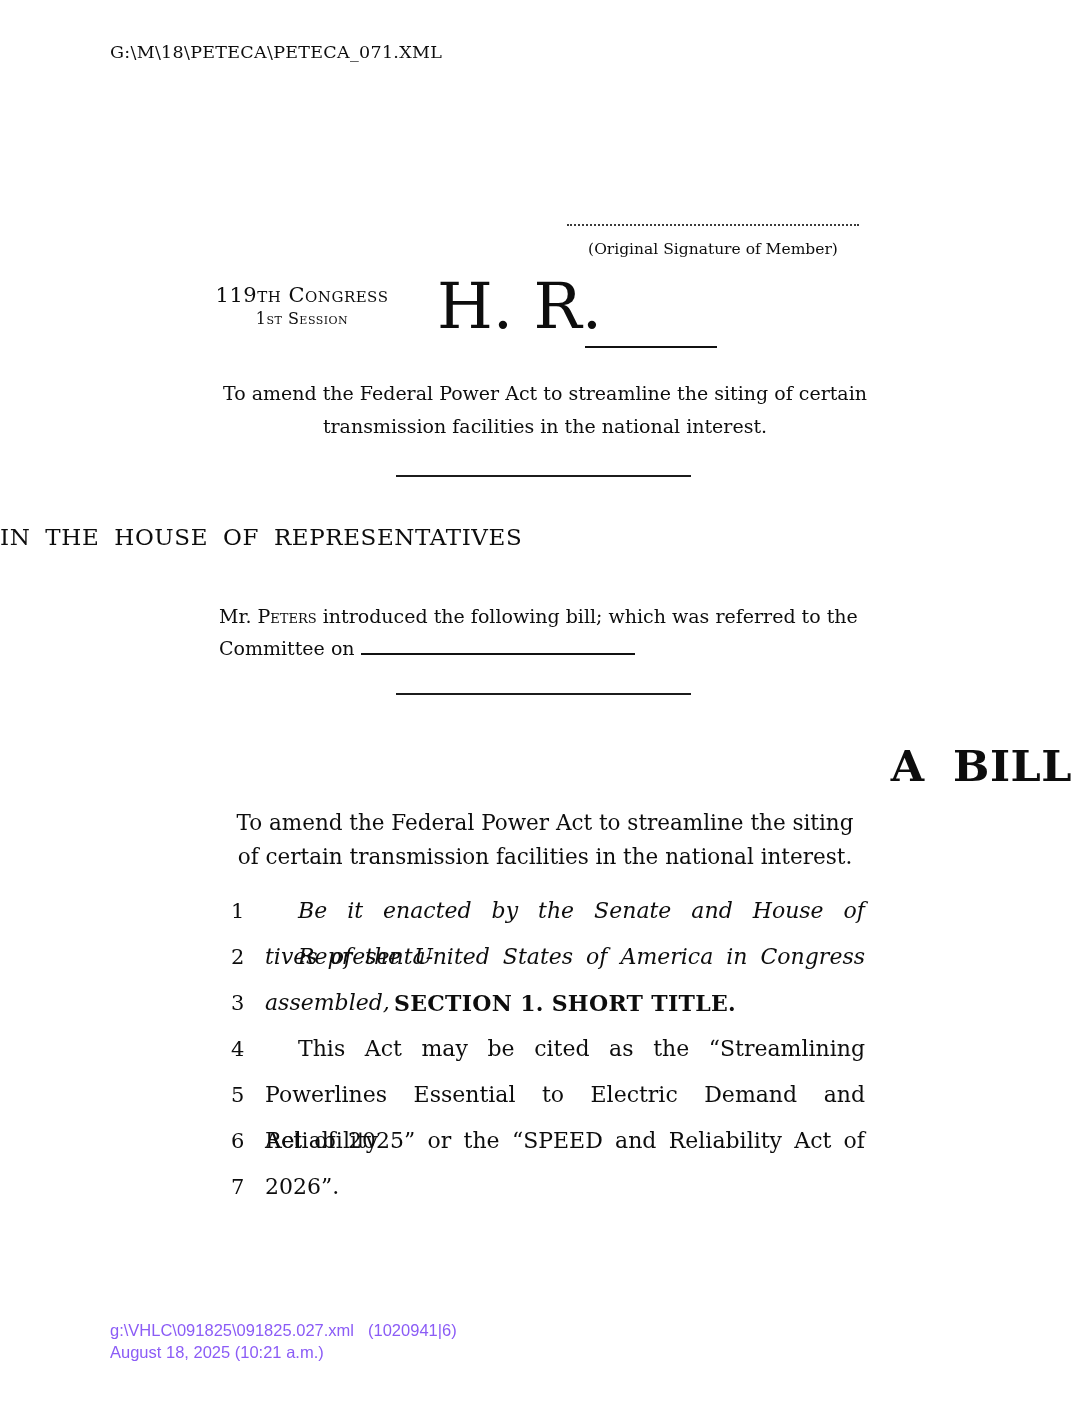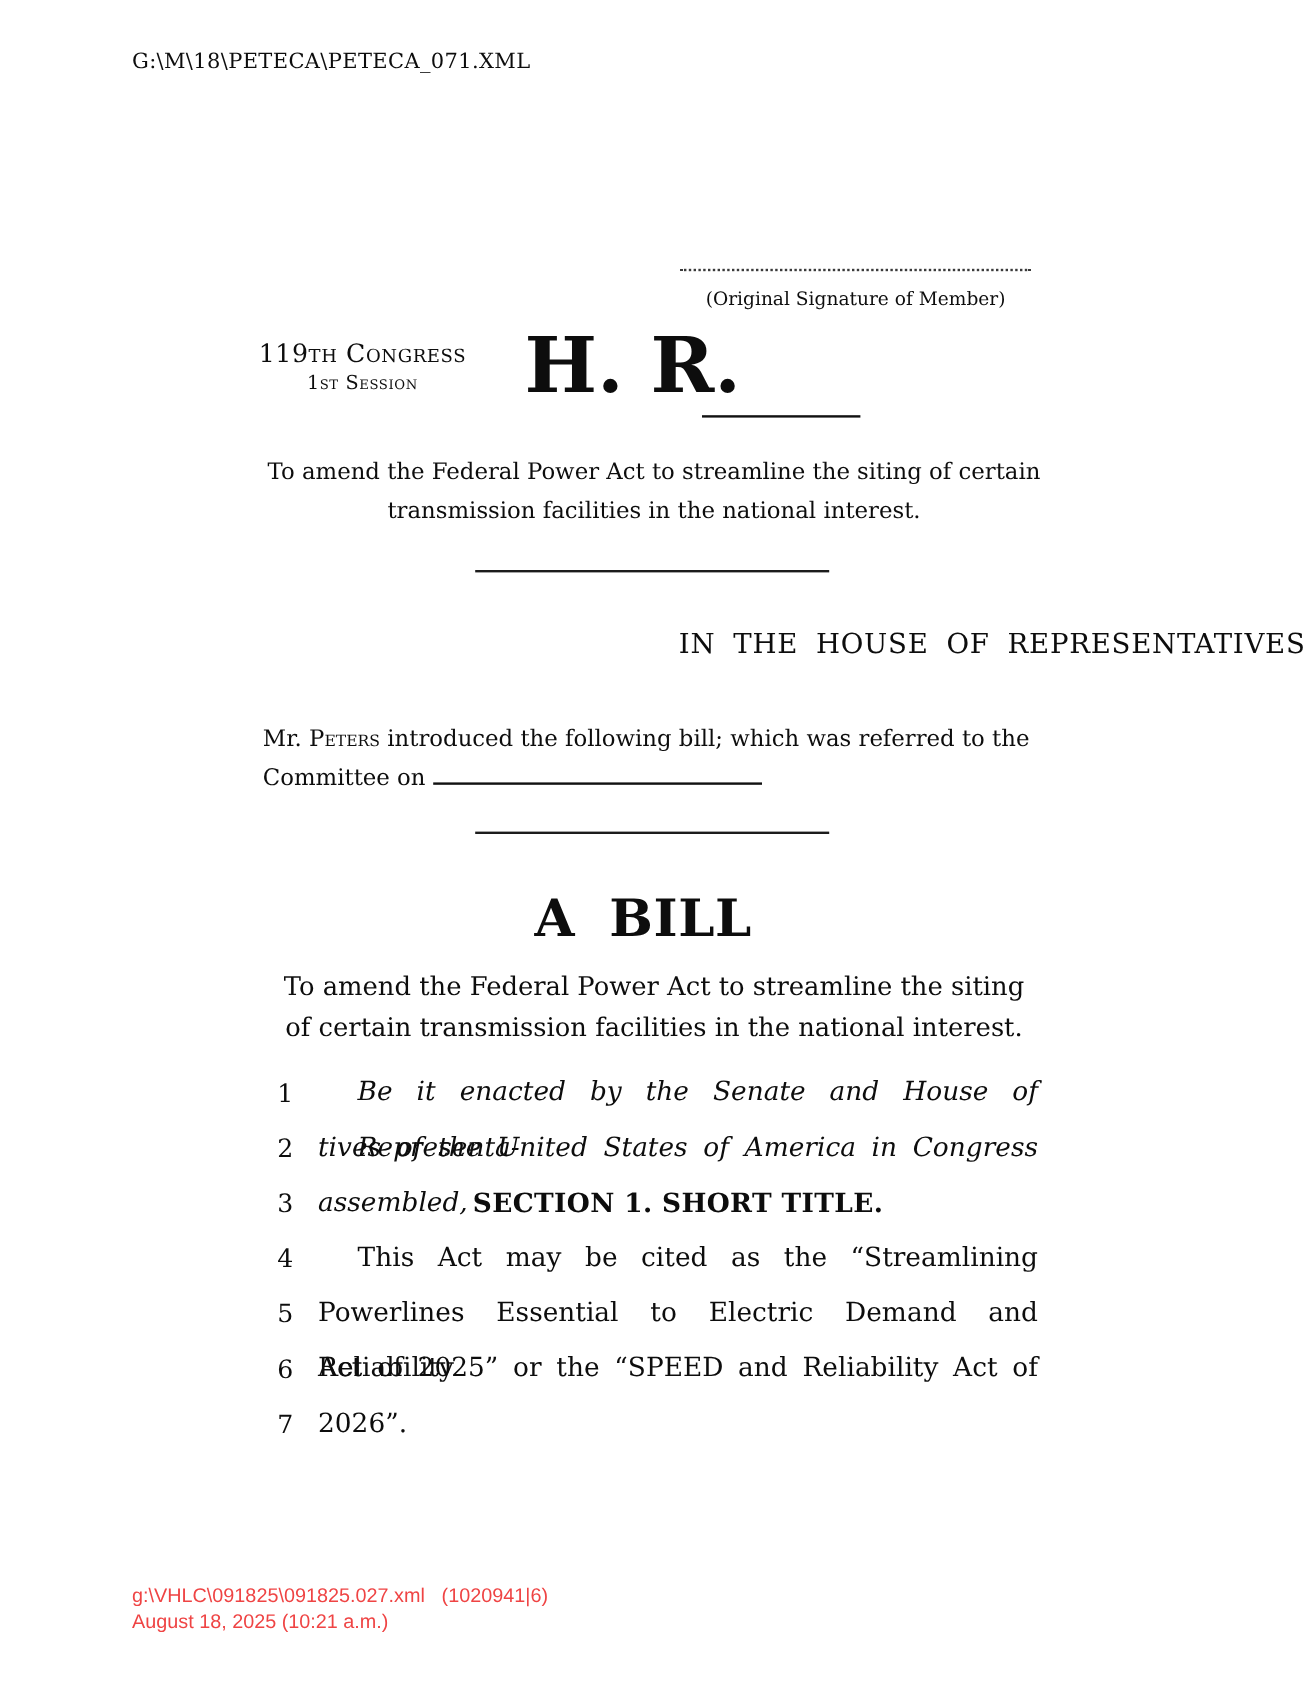--- a/index.html
+++ b/index.html
@@ -46,21 +46,21 @@
     line-height: 24px;
   }
   .congress-line { font-size: 21px; font-variant: small-caps; letter-spacing: 0.5px; }
   .session-line  { font-size: 16px; font-variant: small-caps; letter-spacing: 0.5px; }
 
   
   .hr-title {
     position: absolute;
     left: 437px; top: 274px;
     font-size: 64px;
-    font-weight: bold;
+    font-weight: normal;
     line-height: 64px;
     letter-spacing: 0px;
   }
   .hr-blank {
     position: absolute;
     left: 585px; top: 330px;
     width: 132px; height: 16px;
     border-bottom: 2.5px solid #111;
   }
 
@@ -83,21 +83,21 @@
     border-top: 2.4px solid #1c1c1c;
     margin: 0;
   }
   .rule-1 { top: 475px; }
   .rule-2 { top: 693px; }
 
   .chamber-heading {
     position: absolute;
     left: 0; top: 524px;
     width: 1088px;
-    text-align: right;
+    text-align: left;
     font-size: 23px;
     word-spacing: 7px;
     letter-spacing: 0.6px;
   }
 
   .intro-block {
     position: absolute;
     left: 219px; top: 600px;
     width: 652px;
     text-align: left;
@@ -109,21 +109,21 @@
     display: inline-block;
     width: 274px; height: 3px;
     border-bottom: 2px solid #111;
     margin-left: 6px;
   }
 
   .a-bill {
     position: absolute;
     left: 0; top: 741px;
     width: 1072px;
-    text-align: center;
+    text-align: right;
     font-size: 43px;
     font-weight: bold;
     word-spacing: 13px;
     letter-spacing: 0.5px;
   }
 
   .bill-subtitle {
     position: absolute;
     left: 219px; top: 806px;
     width: 652px;
@@ -160,21 +160,21 @@
   .bold   { font-weight: bold; letter-spacing: 0.3px; text-align: center; }
   .indent { padding-left: 33px; }
 
   
   .footer {
     position: absolute;
     left: 110px; top: 1320px;
     font-family: "Liberation Sans", sans-serif;
     font-size: 16.5px;
     line-height: 21.5px;
-    color: #ef4444;
+    color: #8b5cf6;
   }
   .footer-path { display: inline-block; width: 258px; }
 </style>
 </head>
 <body>
 
 <div class="page">
 
   <div class="doc-path">G:\M\18\PETECA\PETECA_071.XML</div>
 

